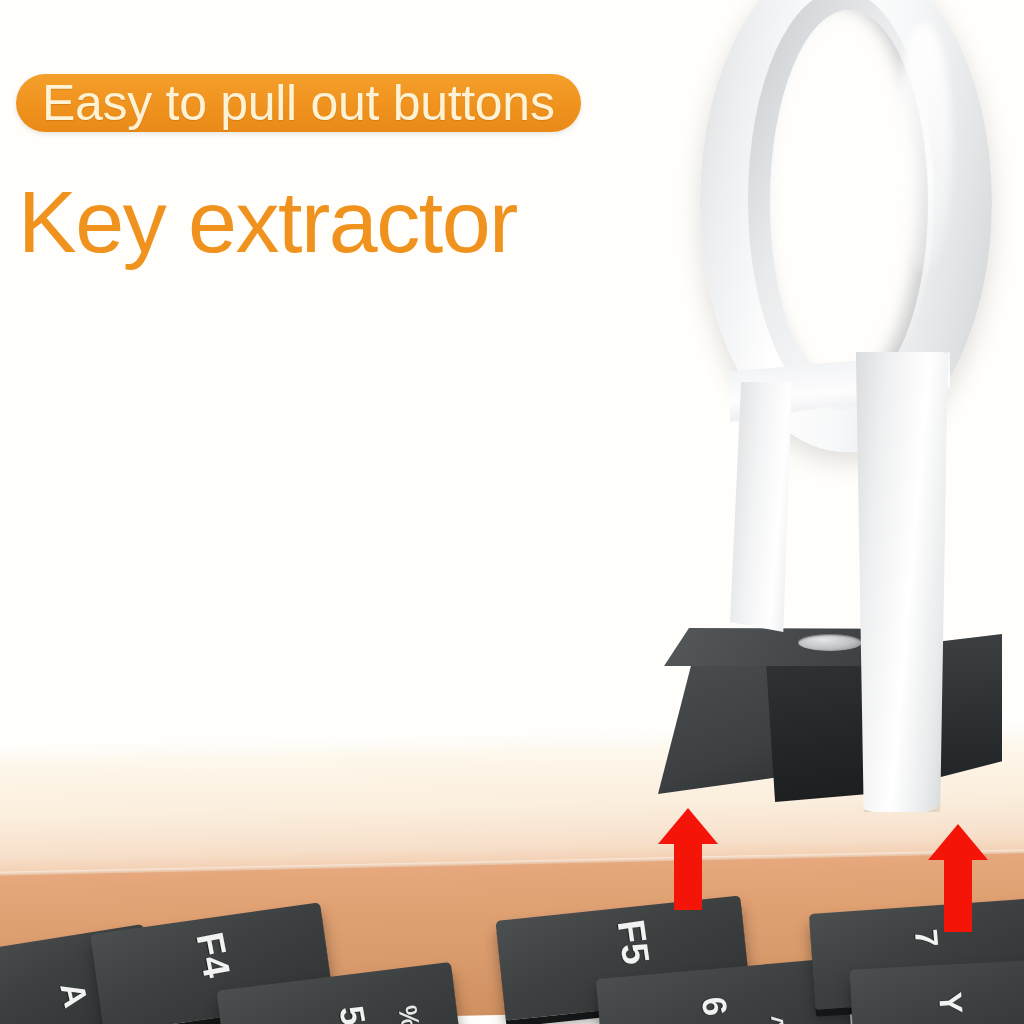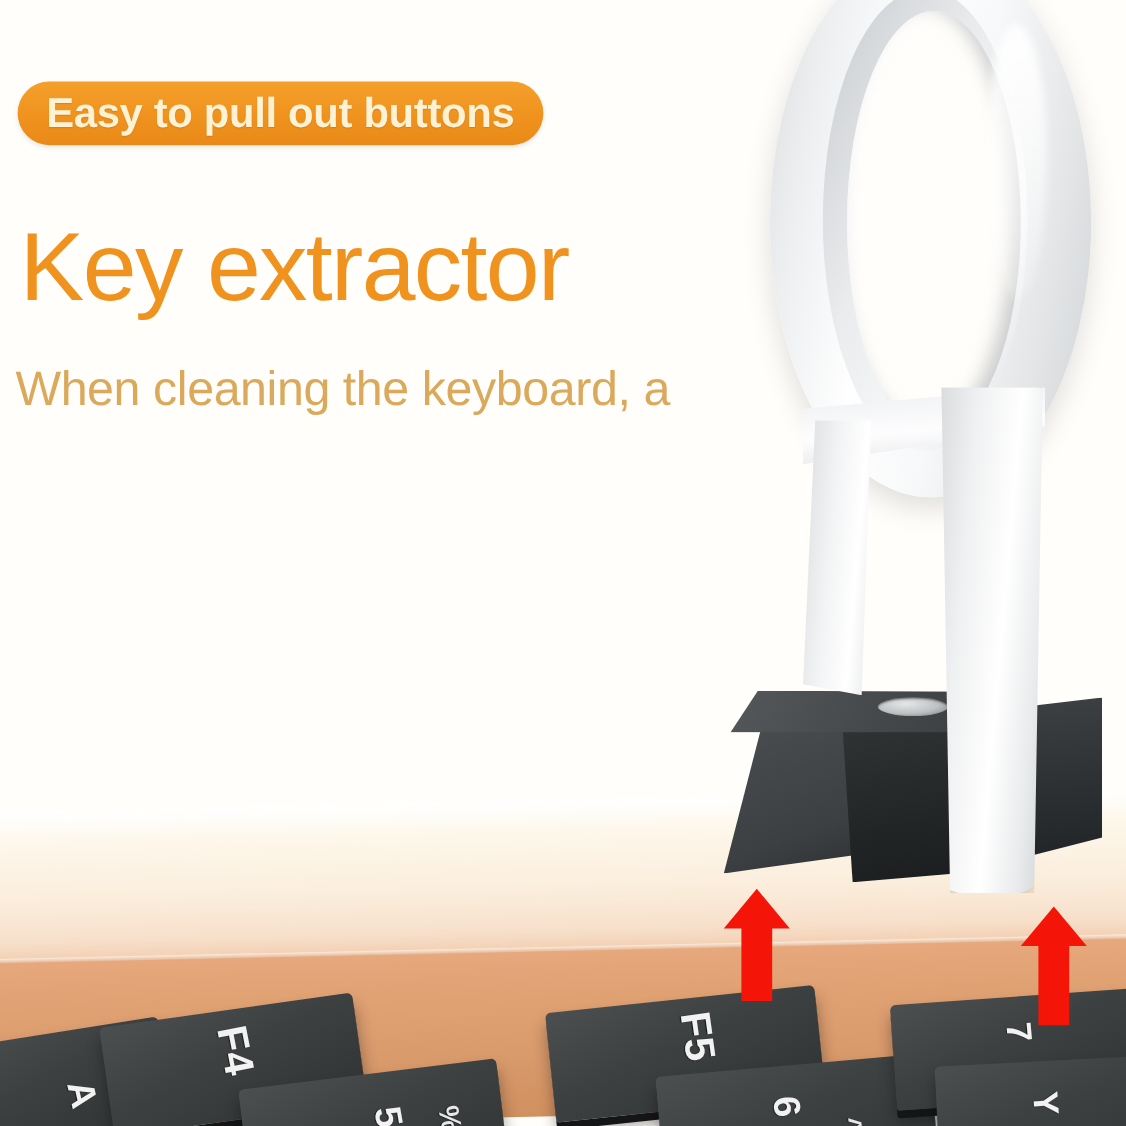--- a/index.html
+++ b/index.html
@@ -232,37 +232,36 @@
     left: 16px; top: 74px;
     height: 58px;
     padding: 0 26px;
     display: flex;
     align-items: center;
     border-radius: 30px;
     background: linear-gradient(180deg, #f4a02b 0%, #f0921e 55%, #e98a18 100%);
     box-shadow: 0 2px 5px rgba(0,0,0,.10);
   }
   .badge-text {
-    font-size: 38px;
-    font-weight: 700;
+    font-size: 50px;
+    font-weight: 400;
     color: #fdf2d4;
     letter-spacing: -.3px;
     white-space: nowrap;
     text-shadow: 0 1px 1px rgba(170,95,10,.35);
   }
   .headline {
     position: absolute;
     left: 18px; top: 178px;
     font-size: 88px;
     font-weight: 400;
     color: #f0921e;
     letter-spacing: -1.5px;
     white-space: nowrap;
     line-height: 1;
-    margin-top: 21px;
   }
   .body-copy {
     position: absolute;
     left: 14px; top: 326px;
     width: 720px;
     font-size: 44px;
     font-weight: 400;
     color: #dba95c;
     line-height: 1.26;
     letter-spacing: -.4px;
@@ -342,16 +341,15 @@
     <div class="arrow-shaft" style="height:78px;"></div>
   </div>
 
   <div class="badge">
     <span class="badge-text">Easy to pull out buttons</span>
   </div>
 
   <div class="headline">Key extractor</div>
 
   <div class="body-copy">
-    <span class="bl">When cleaning the keyboard, a</span>
   </div>
 
 </div>
 
 </body></html>

